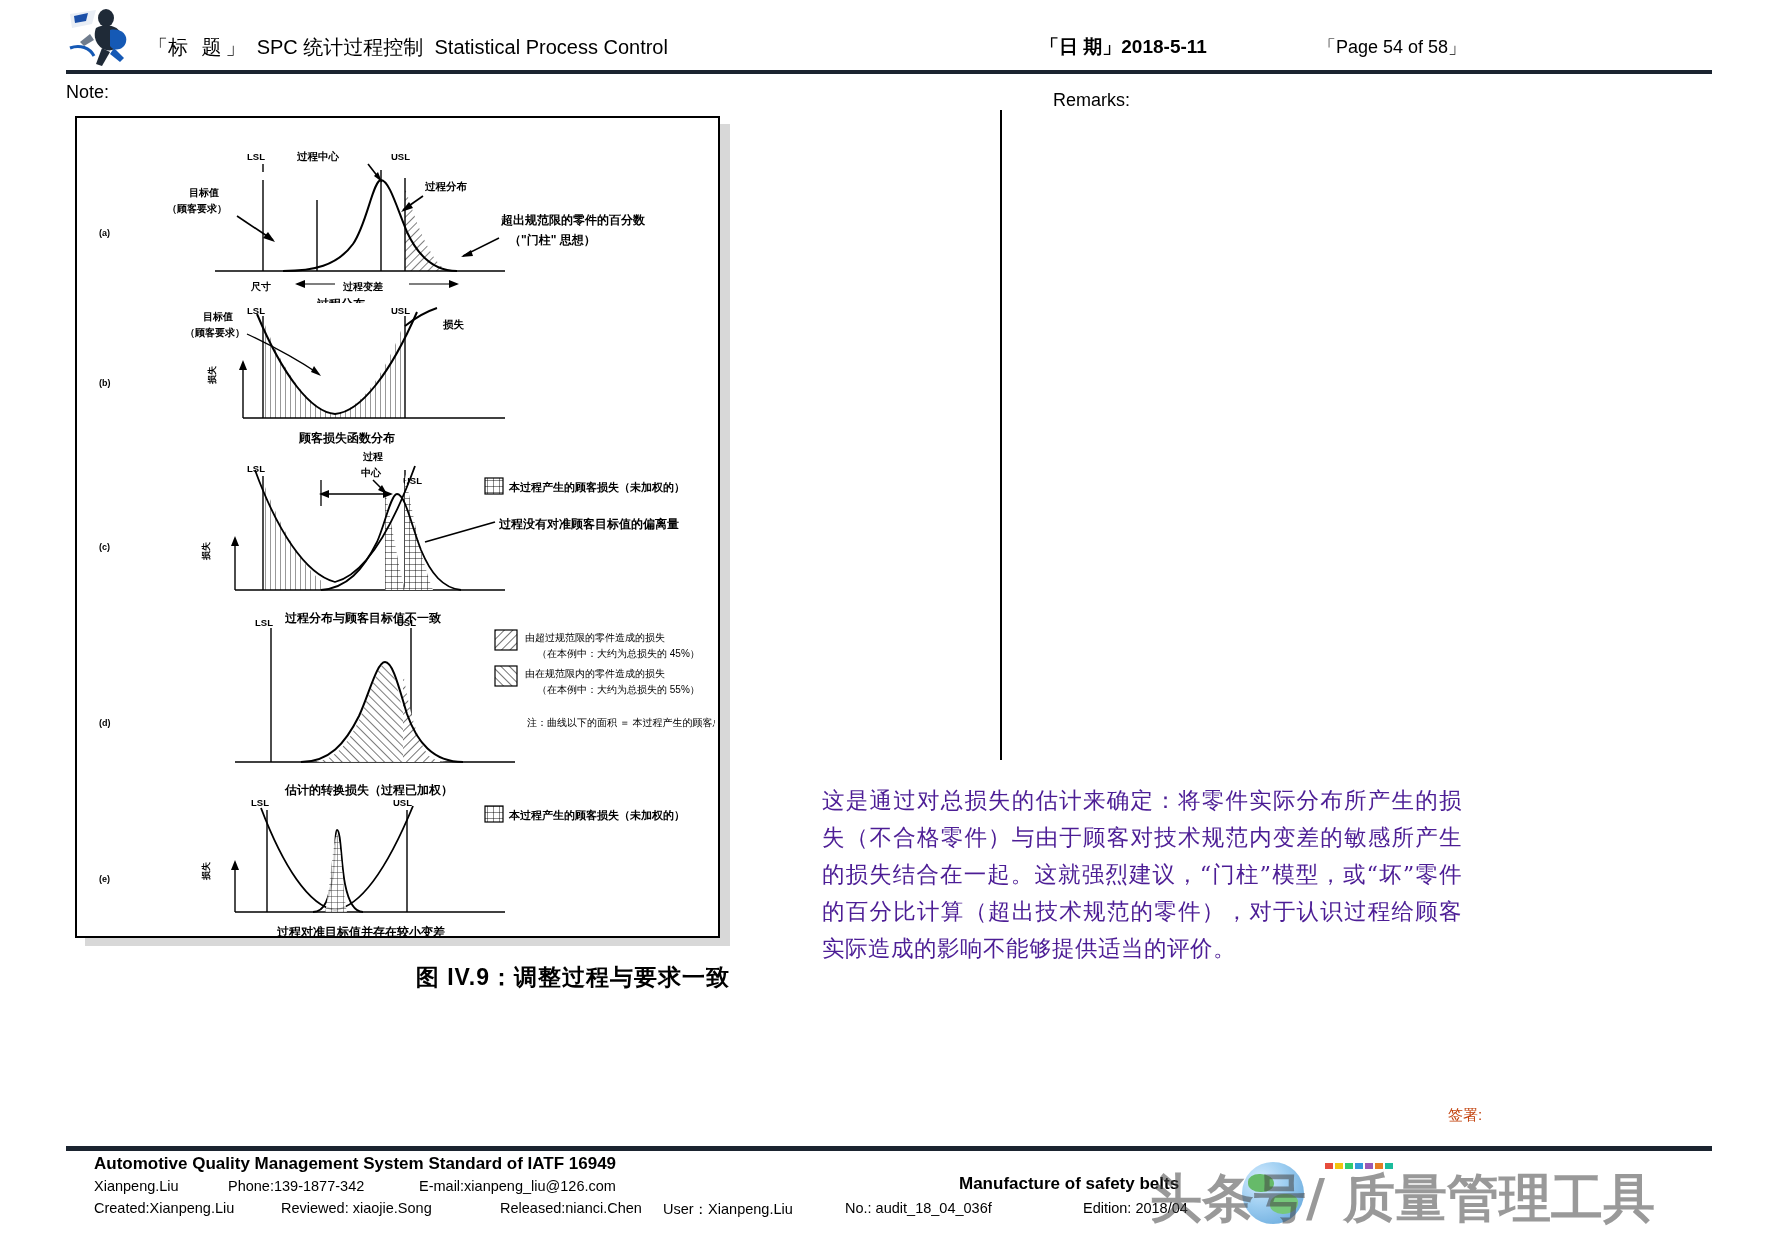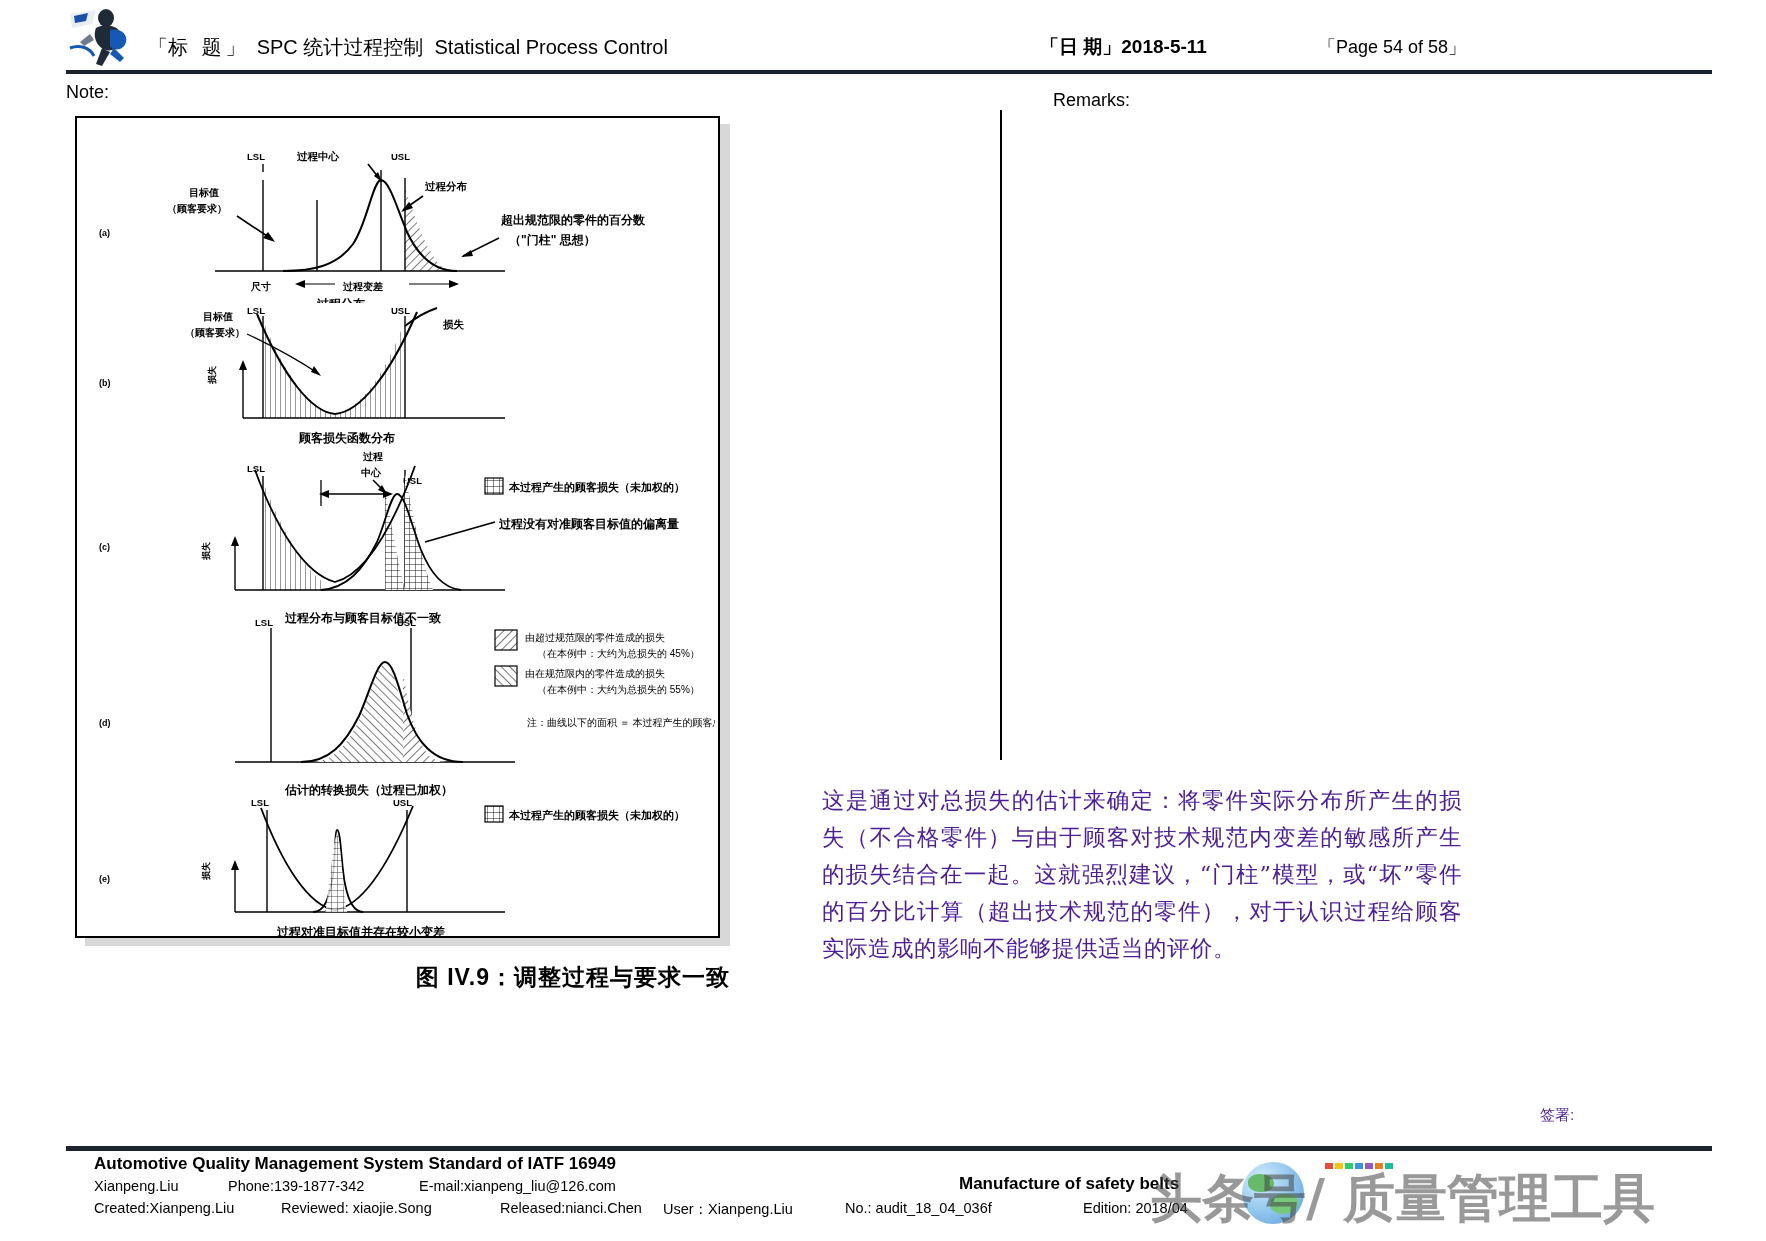--- a/index.html
+++ b/index.html
@@ -82,22 +82,22 @@
   .cn-paragraph {
     position: absolute; left: 822px; top: 782px; width: 640px;
     font-family: "DejaVu Serif", serif;
     font-size: 22.5px; line-height: 37px;
     color: #4c1d95;
     text-align: justify;
     letter-spacing: 0.5px;
   }
 
   .sign-label {
-    position: absolute; left: 1540px; top: 1106px;
-    font-size: 15px; color: #4c1d95;
+    position: absolute; left: 1448px; top: 1106px;
+    font-size: 15px; color: #c2410c;
   }
 
   
   .footer-rule {
     position: absolute; left: 66px; top: 1146px; width: 1646px; height: 5px;
     background: #1b2430;
   }
   .f-title-left {
     position: absolute; left: 94px; top: 1154px;
     font-size: 17px; font-weight: bold; white-space: nowrap;

